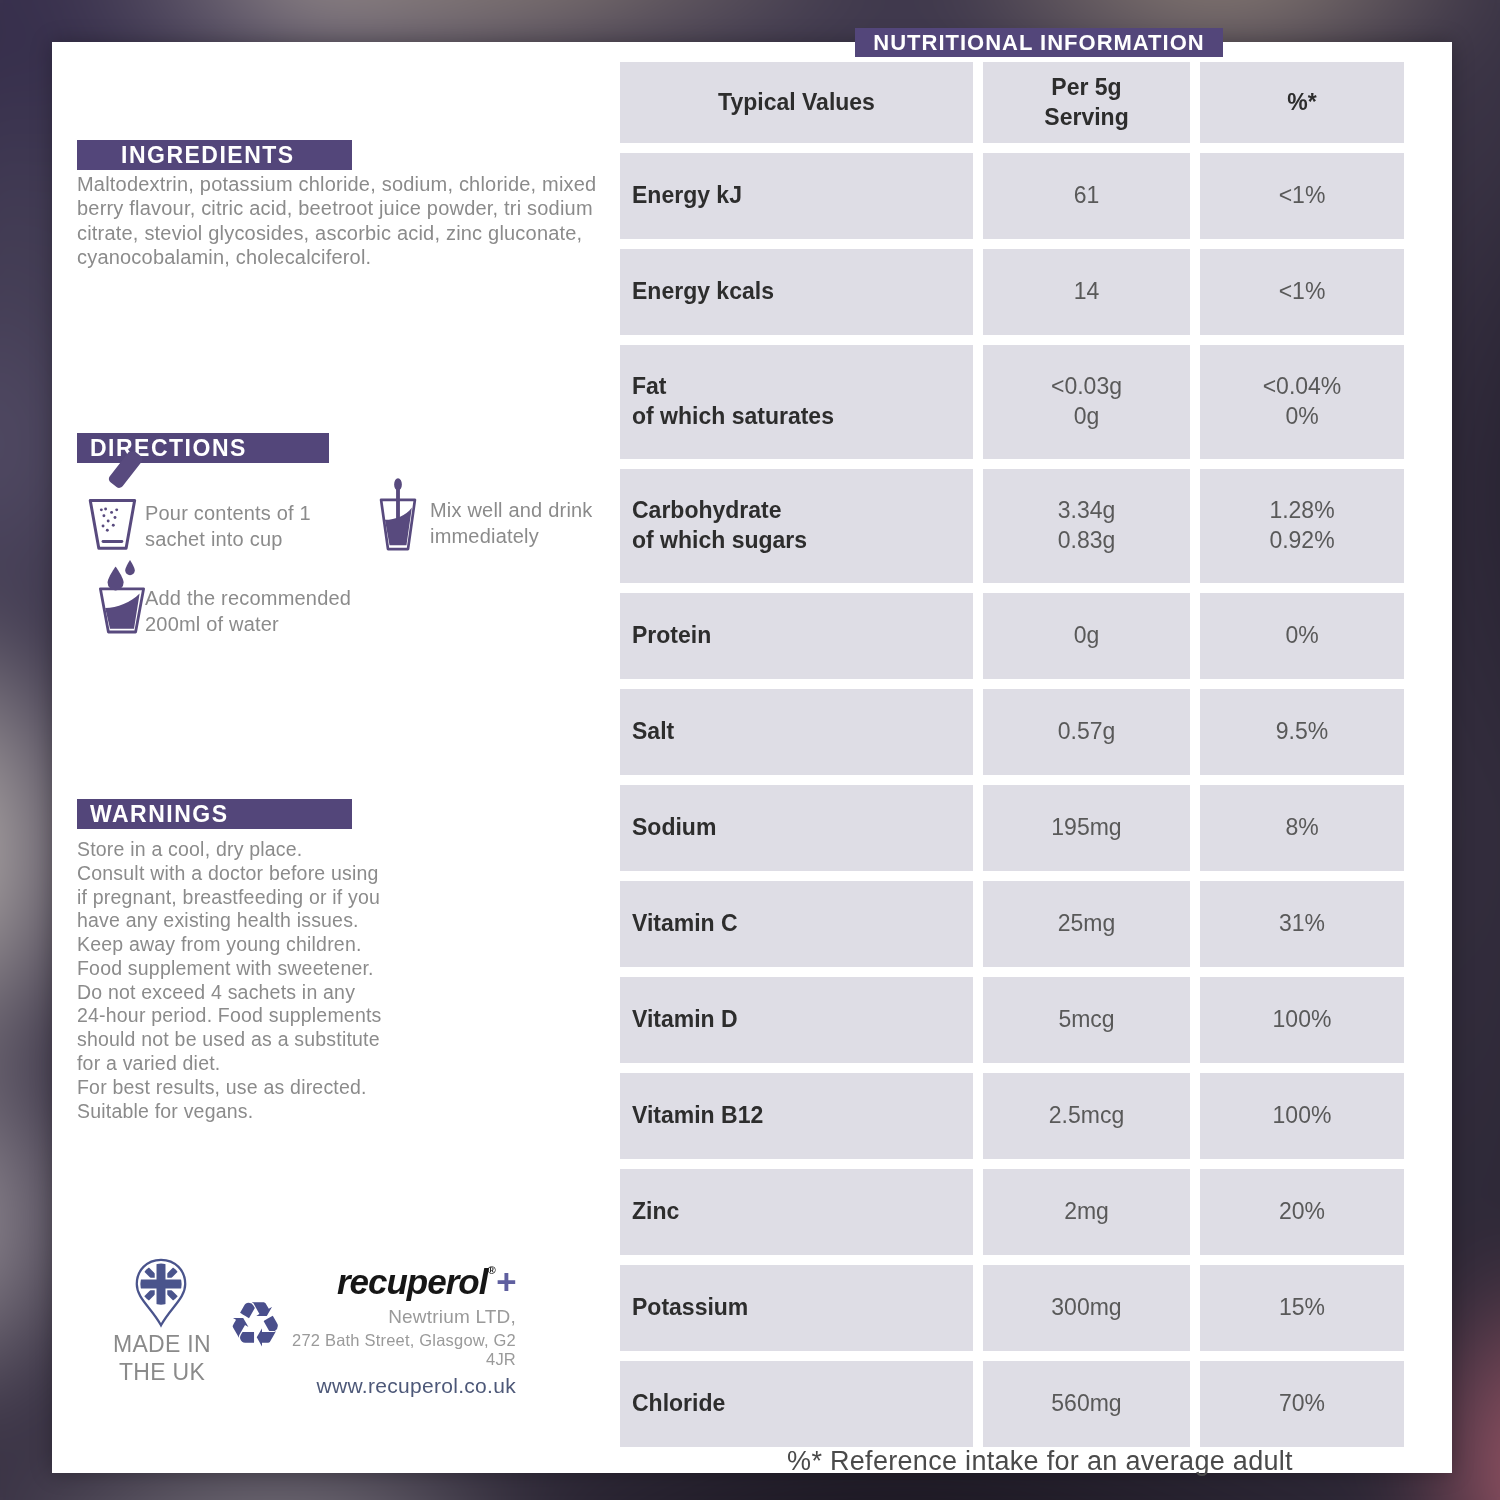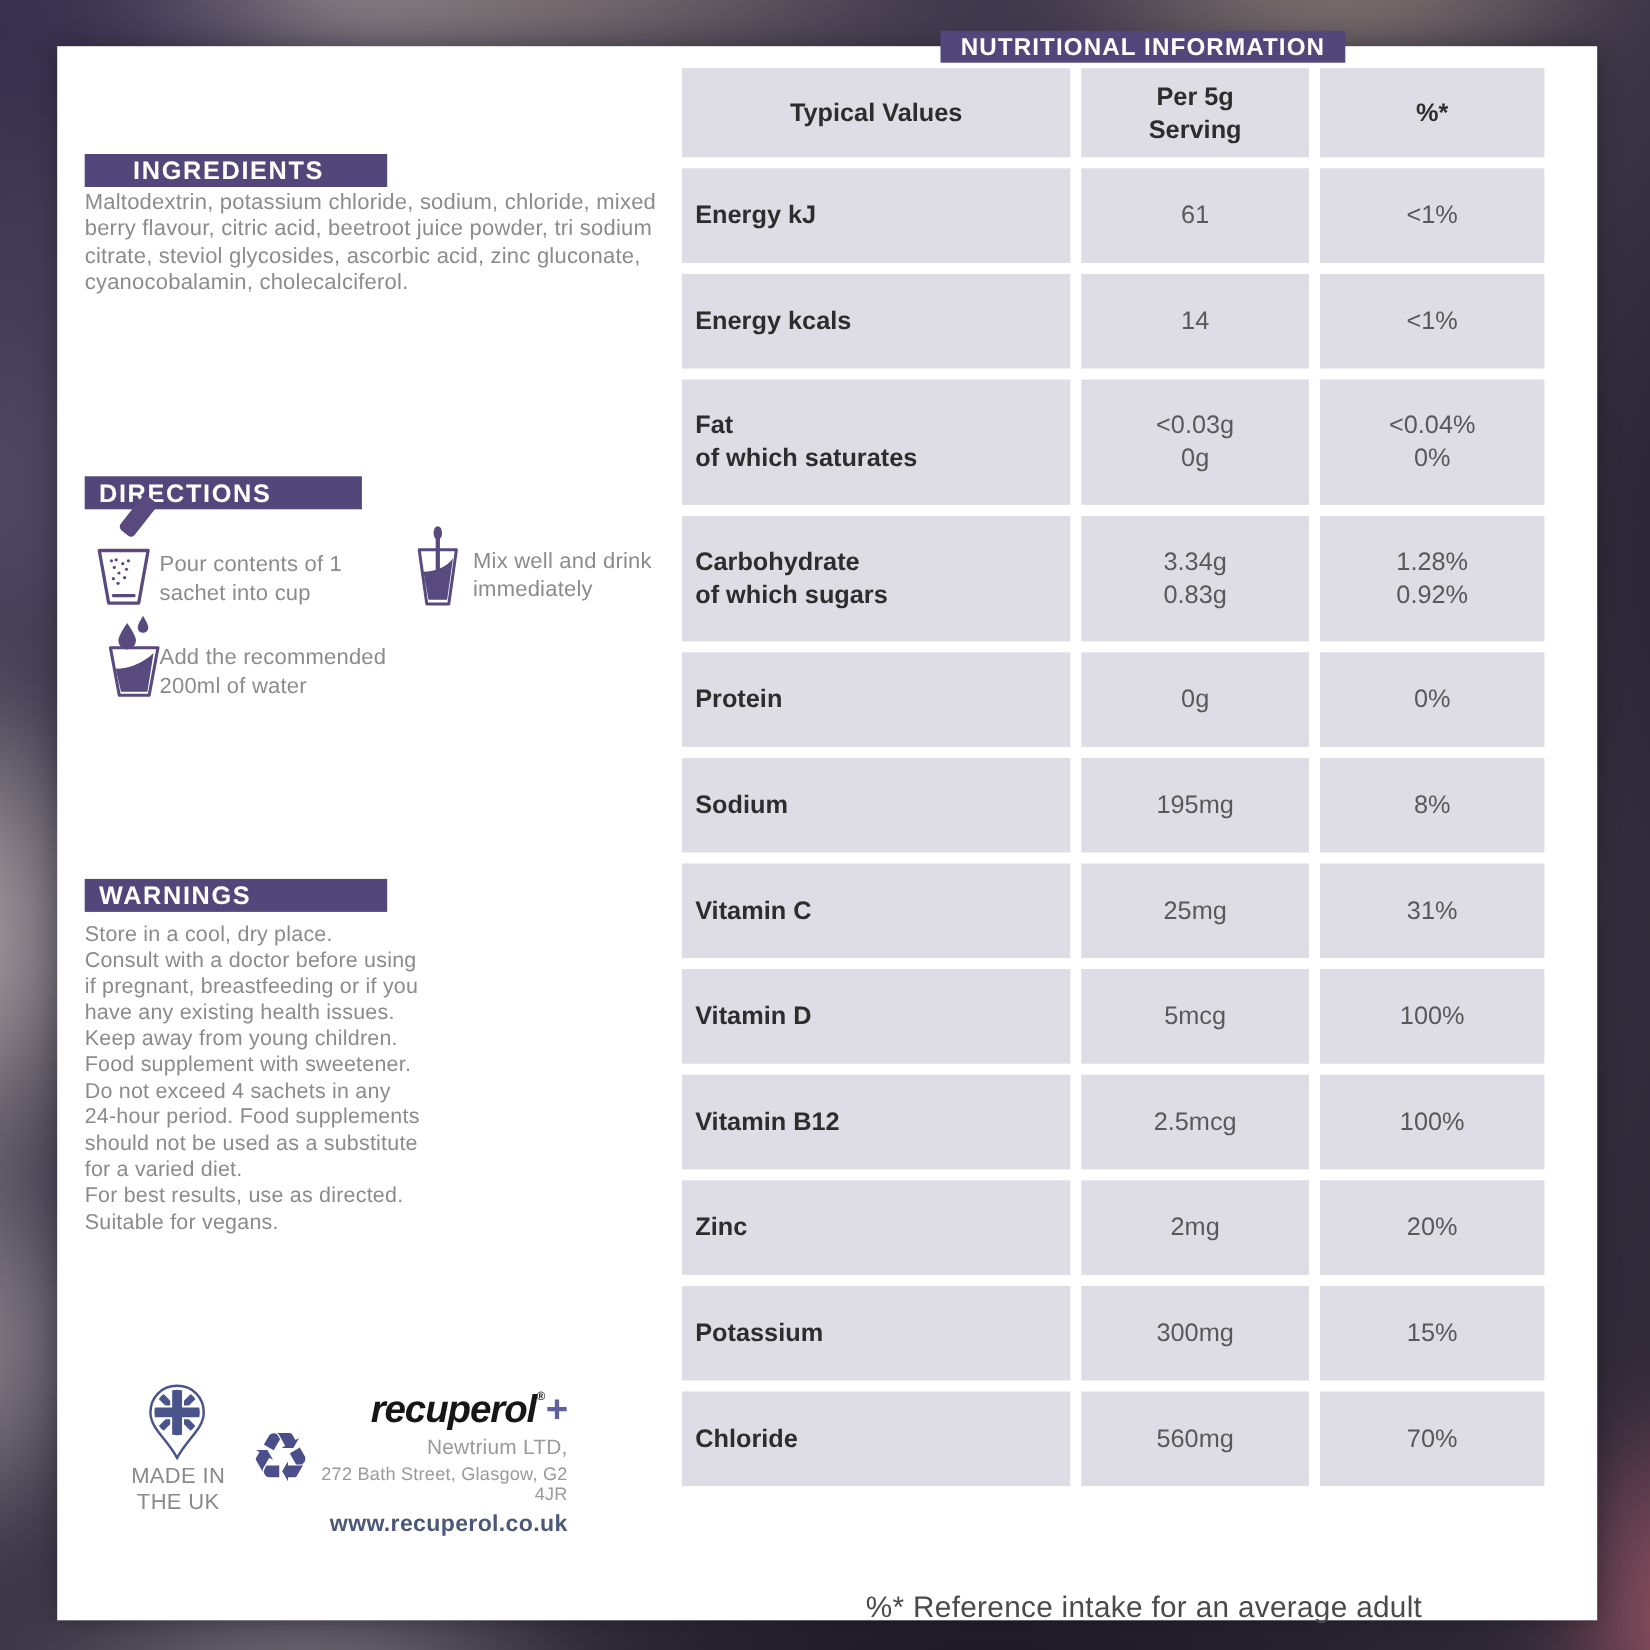--- a/index.html
+++ b/index.html
@@ -41,30 +41,30 @@
   .ingredients-banner{left:25px;top:98px;width:275px;padding-left:44px;}
   .ingredients-text{position:absolute;left:25px;top:130px;width:558px;}
   .directions-banner{left:25px;top:391px;width:252px;}
   .dir-step{position:absolute;}
   .dir-text{color:#8b8b8b;font-size:20px;line-height:1.3;letter-spacing:.2px;}
   .warnings-banner{left:25px;top:757px;width:275px;}
   .warnings-text{position:absolute;left:25px;top:796px;width:312px;font-size:19.5px;line-height:1.22;}
   
   .uk-pin{position:absolute;left:80px;top:1216px;}
   .made-in{position:absolute;left:58px;top:1288px;width:104px;text-align:center;
-    color:#8a8a8a;font-size:20px;line-height:1.22;white-space:pre-line;letter-spacing:.3px;}
+    color:#8a8a8a;font-size:23px;line-height:1.22;white-space:pre-line;letter-spacing:.3px;}
   .recycle{position:absolute;left:163px;top:1252px;width:80px;text-align:center;
     color:#4a4f8c;font-size:62px;line-height:1;font-family:"DejaVu Sans",sans-serif;}
   .brand-block{position:absolute;left:240px;top:1222px;width:224px;text-align:right;}
   .brand-logo{font-size:35px;font-weight:bold;color:#161616;letter-spacing:-1px;line-height:1;font-style:italic;}
   .brand-logo .reg{font-size:11px;vertical-align:20px;letter-spacing:0;color:#161616;}
   .brand-logo .plus{color:var(--logo_plus,#5f5f9f);letter-spacing:0;}
   .brand-company{margin-top:7px;font-size:19px;color:#9a9a9a;letter-spacing:.2px;}
   .brand-address{margin-top:3px;font-size:16.5px;color:#9a9a9a;letter-spacing:.2px;}
-  .brand-site{margin-top:5px;font-size:21px;font-weight:bold;color:#4d5878;letter-spacing:.3px;}
+  .brand-site{margin-top:5px;font-size:21px;font-weight:normal;color:#4d5878;letter-spacing:.3px;}
   
   .nut-title{
     position:absolute;left:803px;top:-14px;width:368px;height:29px;
     background:var(--banner_purple,#53467a);color:#fff;font-weight:bold;font-size:22px;
     line-height:29px;text-align:center;letter-spacing:1px;
   }
   .table{position:absolute;left:568px;top:20px;width:784px;}
   .t-row{display:grid;grid-template-columns:353px 207px 204px;column-gap:10px;margin-bottom:10px;}
   .cell{
     background:var(--cell_bg,#dedde5);height:86px;display:flex;align-items:center;
@@ -224,20 +224,25 @@
     <div class="cell value">1.28%
 0.92%</div>
   </div>
 
   <div class="t-row">
     <div class="cell label">Protein</div>
     <div class="cell value">0g</div>
     <div class="cell value">0%</div>
   </div>
 
+  <div class="t-row">
+    <div class="cell label">Salt</div>
+    <div class="cell value">0.57g</div>
+    <div class="cell value">9.5%</div>
+  </div>
 
   <div class="t-row">
     <div class="cell label">Sodium</div>
     <div class="cell value">195mg</div>
     <div class="cell value">8%</div>
   </div>
 
   <div class="t-row">
     <div class="cell label">Vitamin C</div>
     <div class="cell value">25mg</div>

